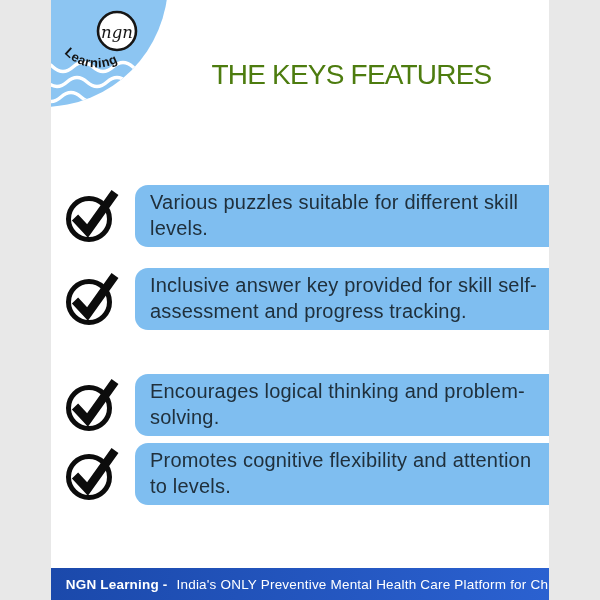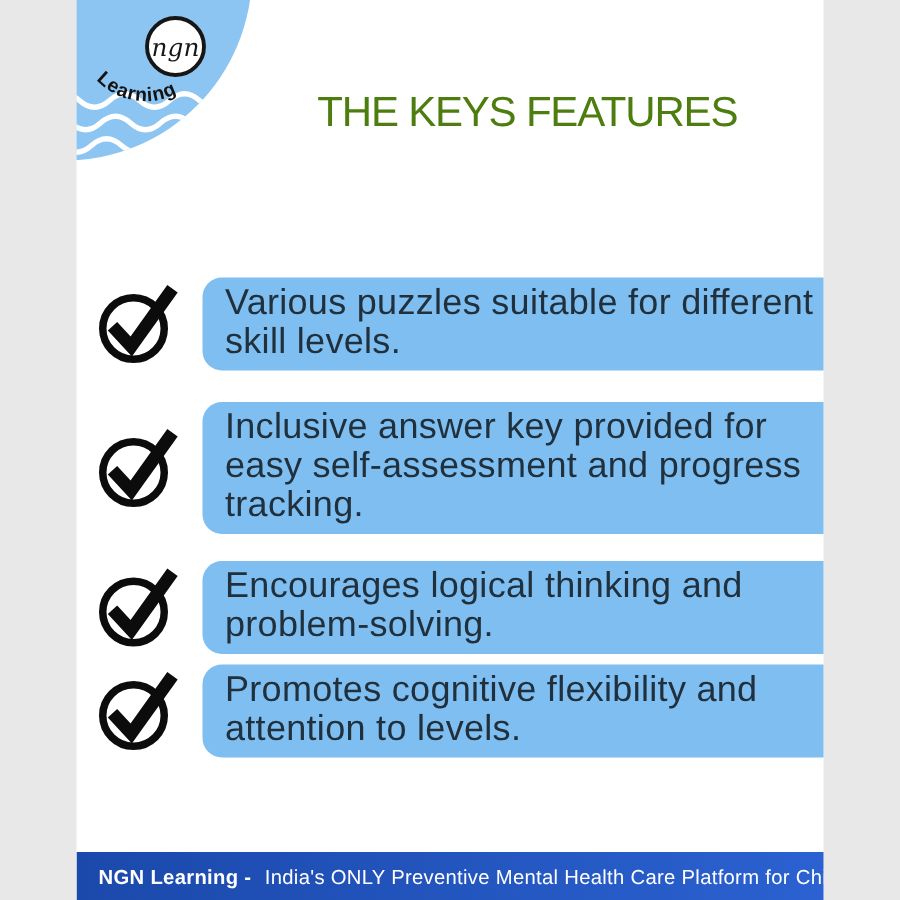--- a/index.html
+++ b/index.html
@@ -35,21 +35,21 @@
   .feature-row {
     position:absolute; left:13px; width:517px; z-index:2;
     display:flex; align-items:center; gap:13px;
   }
   .row-1 { top:185px; } .row-2 { top:268px; } .row-3 { top:374px; } .row-4 { top:443px; }
   .check-icon { flex:0 0 auto; }
   .feature-card {
     flex:0 0 auto; width:446px; box-sizing:border-box;
     background:#7fbef0; border-radius:13px;
     padding:4px 31px 6px 15px;
-    color:#20303c; font-size:24px; line-height:26px; letter-spacing:0.2px;
+    color:#20303c; font-size:20px; line-height:26px; letter-spacing:0.2px;
   }
 
   
   .footer-bar {
     position:absolute; left:0; top:568px; width:600px; height:32px; z-index:3;
     background:linear-gradient(90deg,#1b49ab 0%, #2e66d8 100%);
     display:flex; align-items:center; justify-content:center;
     box-sizing:border-box;
     color:#ffffff; font-size:13.5px; letter-spacing:0.2px; white-space:nowrap;
   }
@@ -110,21 +110,21 @@
       <span>Various puzzles suitable for different skill levels.</span>
     </div>
   </div>
 
   <div class="feature-row row-2">
     <svg class="check-icon" width="58" height="60" viewBox="0 0 58 60">
       <circle cx="25" cy="33" r="20.5" fill="none" stroke="#0c0c0c" stroke-width="5"></circle>
       <path d="M11 31.5 L23.5 45 L51 6.5" fill="none" stroke="#0c0c0c" stroke-width="8.5"></path>
     </svg>
     <div class="feature-card">
-      <span>Inclusive answer key provided for easy self-assessment and progress tracking.</span>
+      <span>Inclusive answer key provided for skill self-assessment and progress tracking.</span>
     </div>
   </div>
 
   <div class="feature-row row-3">
     <svg class="check-icon" width="58" height="60" viewBox="0 0 58 60">
       <circle cx="25" cy="33" r="20.5" fill="none" stroke="#0c0c0c" stroke-width="5"></circle>
       <path d="M11 31.5 L23.5 45 L51 6.5" fill="none" stroke="#0c0c0c" stroke-width="8.5"></path>
     </svg>
     <div class="feature-card">
       <span>Encourages logical thinking and problem-solving.</span>

